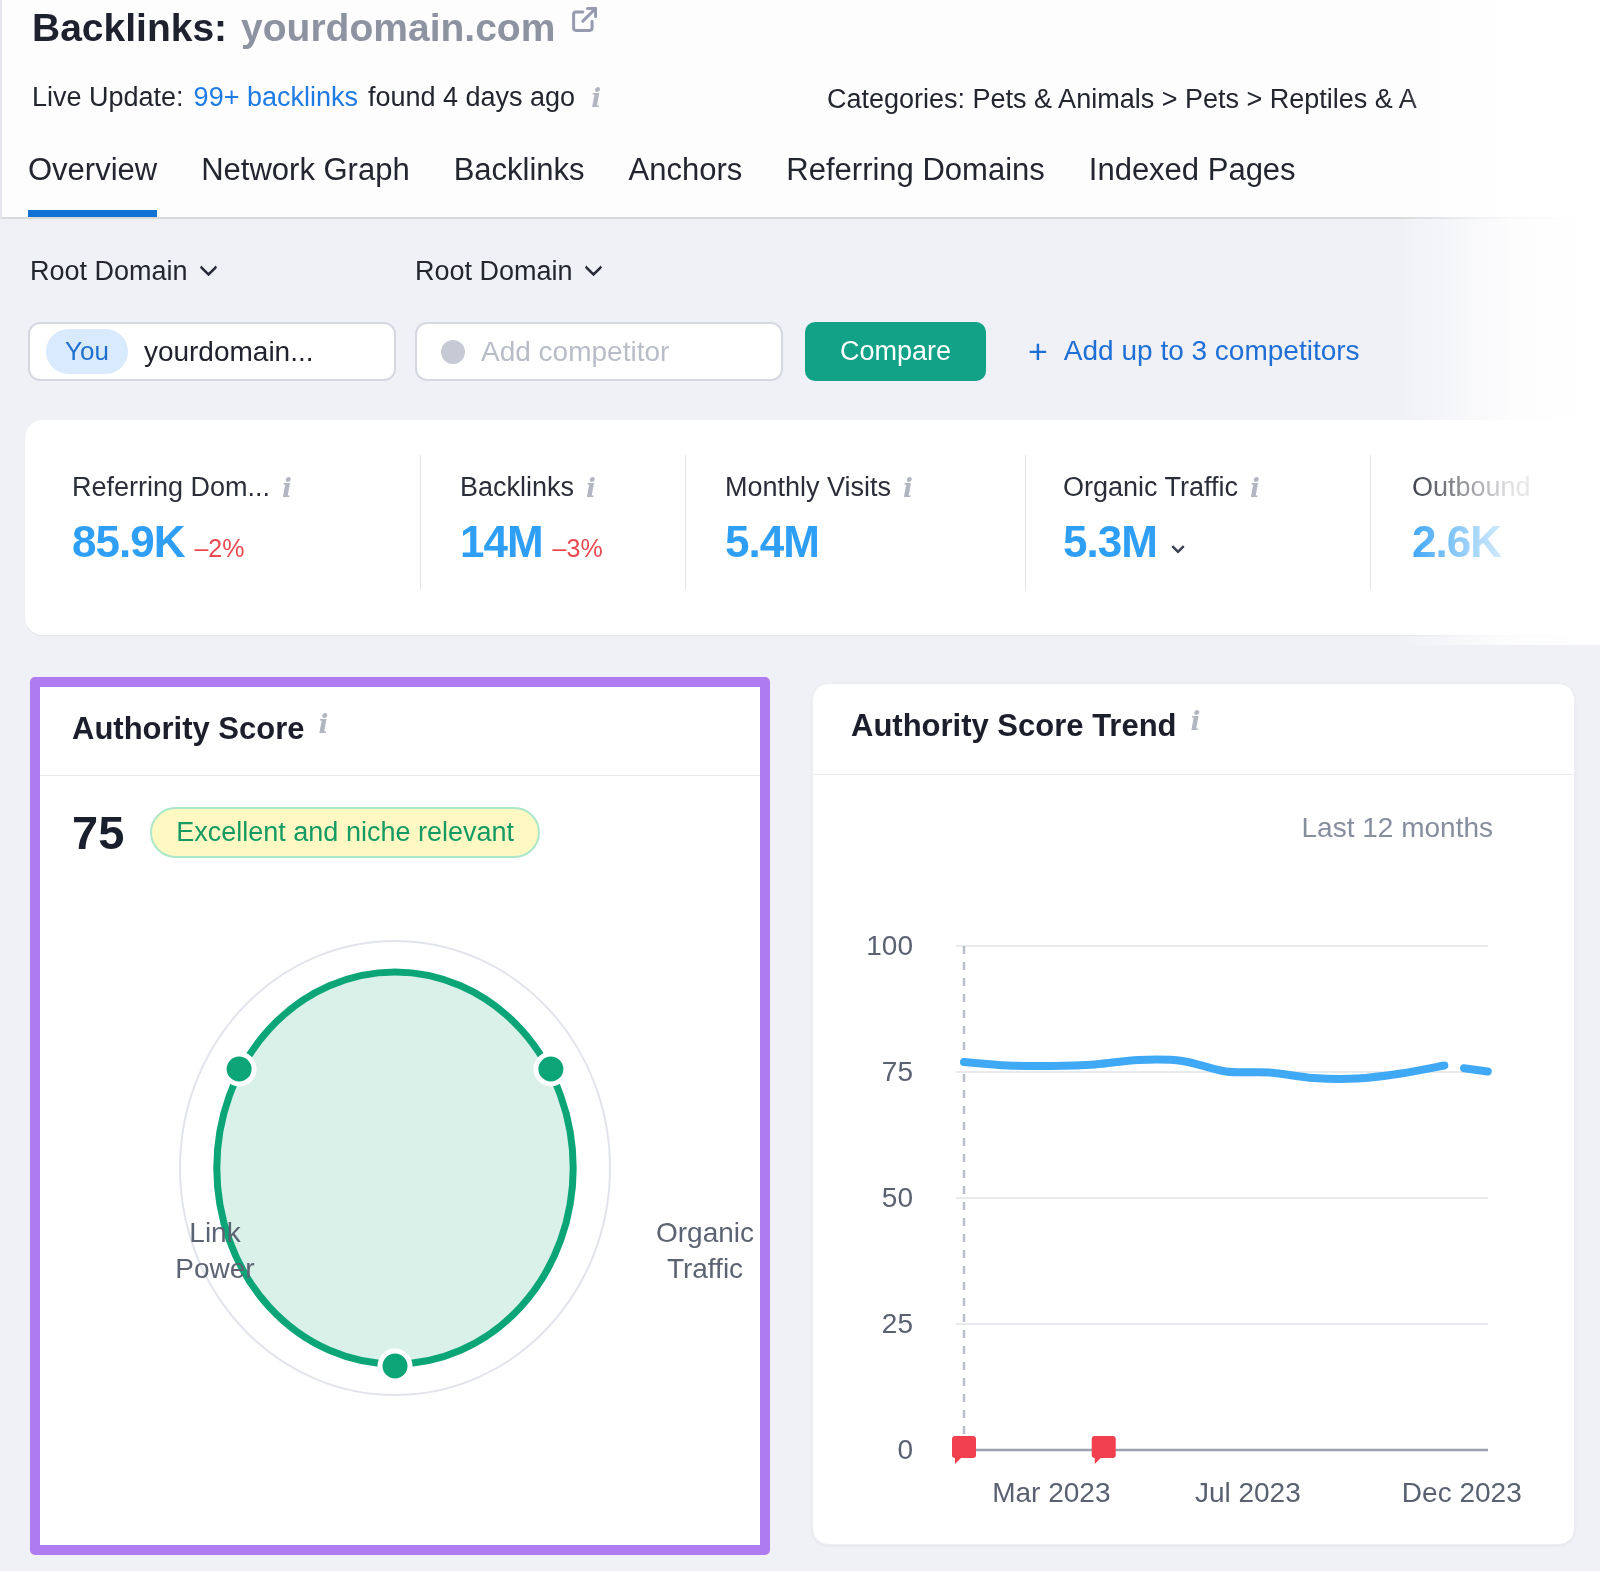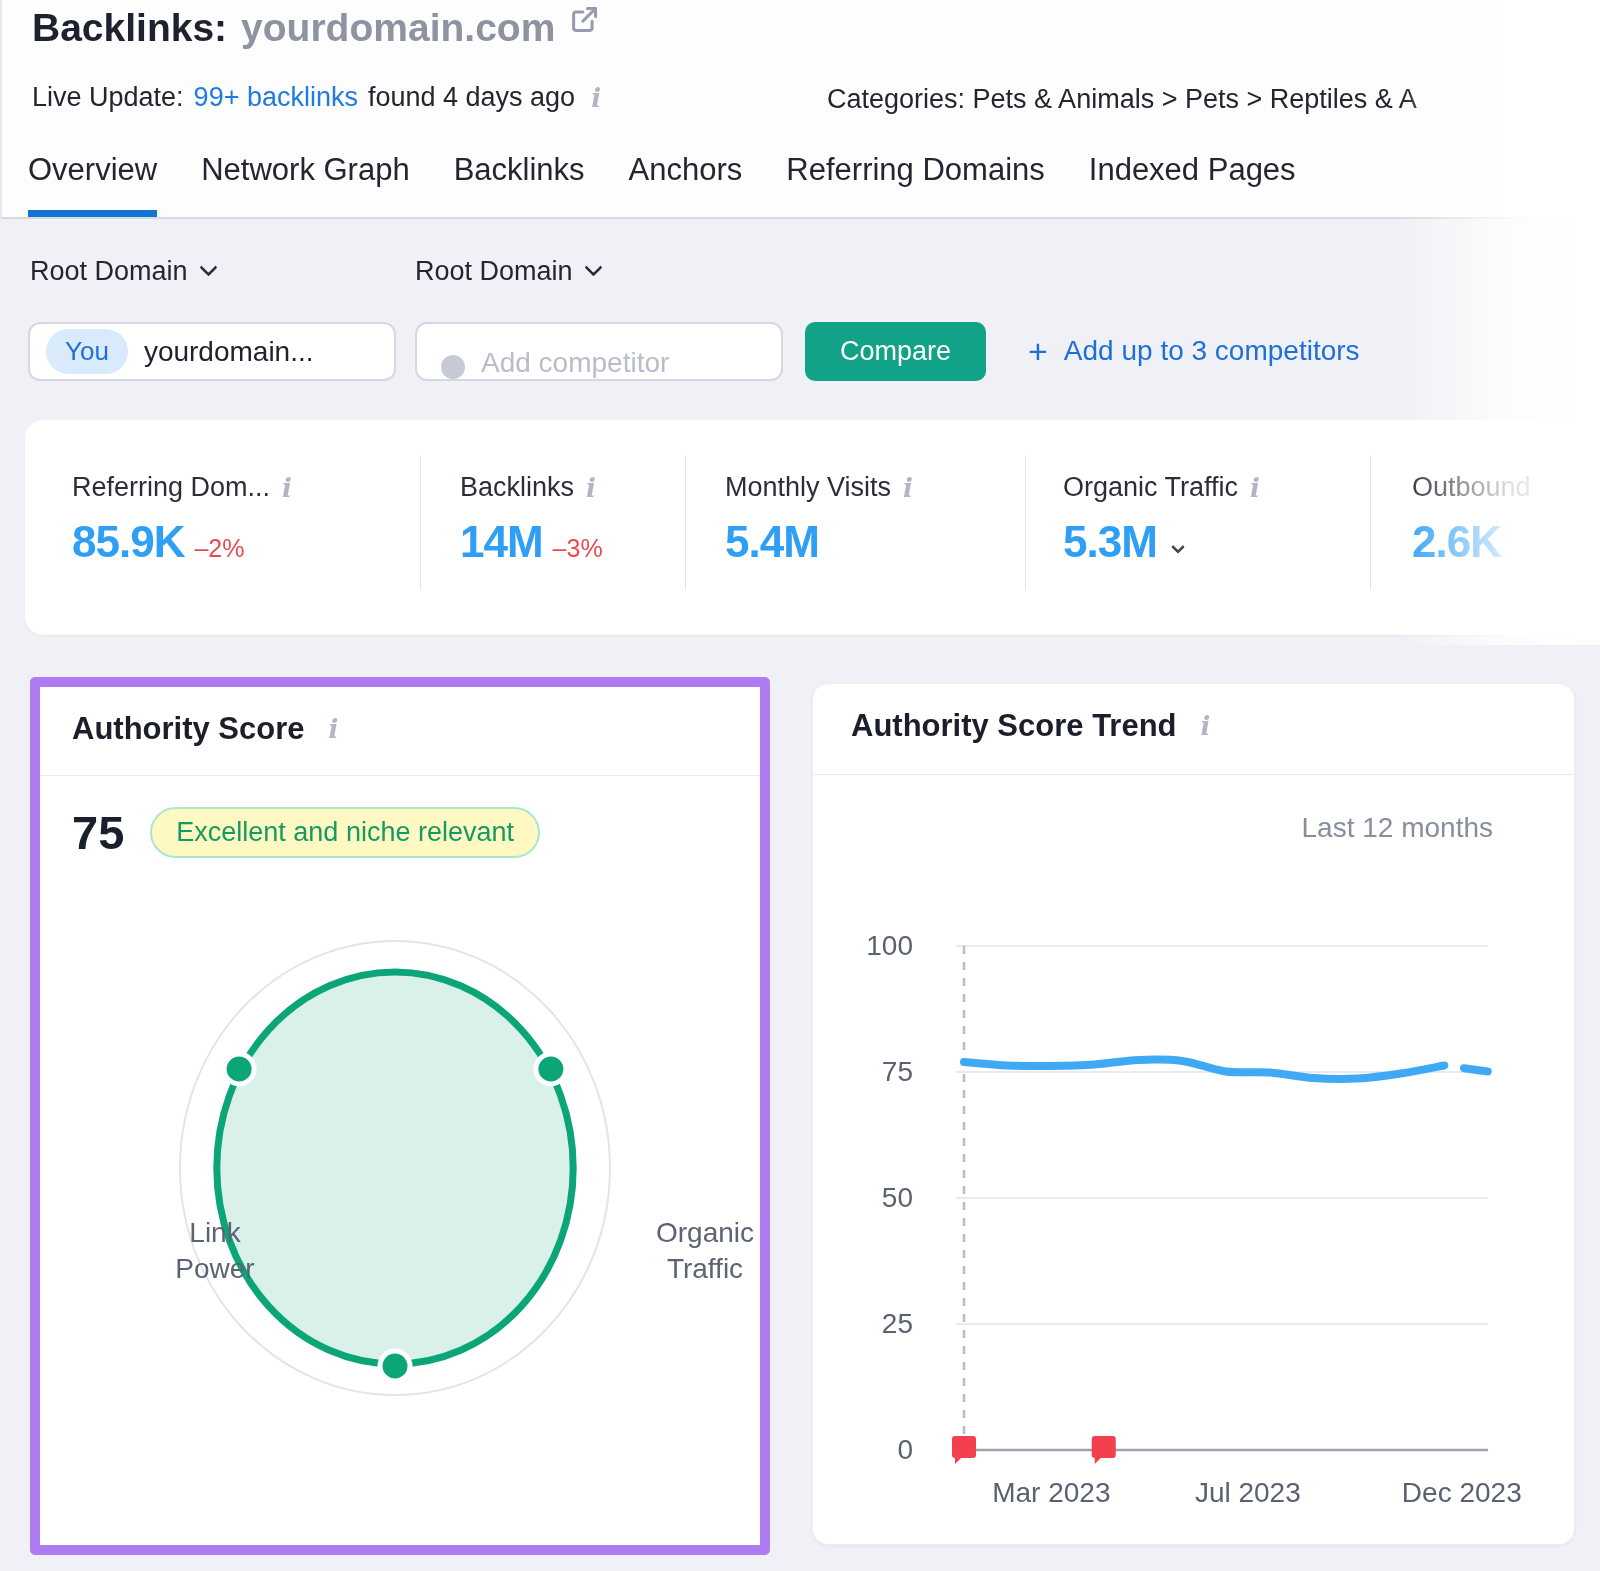--- a/index.html
+++ b/index.html
@@ -37,21 +37,21 @@
   .metric-label-row { display:flex; align-items:center; gap:12px; font-size:27px; color:#2b2e39; white-space:nowrap; }
   .metric-value-row { display:flex; align-items:baseline; gap:10px; margin-top:14px; }
   .metric-value { font-size:44px; font-weight:bold; color:#2f9ff5; letter-spacing:-1px; }
   .metric-delta { font-size:25px; color:#e94a52; }
   .vdiv { position:absolute; top:35px; width:1px; height:135px; background:#e3e5ea; }
   .info-i { font-family:"DejaVu Serif", serif; font-style:italic; font-weight:bold; font-size:26px; color:#b2b6c0; line-height:1; }
   .chev-sm { width:10px; height:10px; border-right:3px solid #3f4553; border-bottom:3px solid #3f4553; border-radius:1px; transform:rotate(45deg); display:inline-block; position:relative; top:-5px; margin-left:6px; }
 
   
   .as-card { position:absolute; left:30px; top:677px; width:740px; height:878px; background:#fff; border:10px solid #ae7cf0; border-radius:5px; }
-  .card-title-row { display:flex; align-items:center; gap:24px; }
+  .card-title-row { display:flex; gap:14px; }
   .as-card .card-title-row { position:absolute; left:32px; top:24px; }
   .card-title { font-size:31px; font-weight:bold; color:#1c1f2b; }
   .as-divider { position:absolute; left:0; top:88px; width:100%; height:1px; background:#e9eaf0; }
   .score-row { position:absolute; left:32px; top:118px; display:flex; align-items:center; gap:26px; }
   .score-num { font-size:47px; font-weight:bold; color:#1a1f2e; }
   .score-badge { background:#fef9c3; border:2px solid #abe7c9; color:#169a63; font-size:27px; padding:8px 24px; border-radius:999px; }
   .radar-wrap { position:absolute; left:30px; top:233px; width:680px; height:560px; }
   .radar-label { position:absolute; font-size:28px; color:#5c6372; line-height:1.3; text-align:center; }
   .lbl-link-power { left:95px; top:528px; width:160px; }
   .lbl-organic { left:575px; top:528px; width:180px; }
@@ -103,21 +103,21 @@
 </div>
 <div class="rd-label" style="left:415px;">
   <span>Root Domain</span>
   <span class="chev"></span>
 </div>
 
 <div class="pill-input" style="left:28px;">
   <span class="you-pill">You</span>
   <span class="you-domain">yourdomain...</span>
 </div>
-<div class="pill-input" style="left:415px;align-items:flex-end;">
+<div class="pill-input" style="left:415px;">
   <span class="gray-dot"></span>
   <span class="placeholder">Add competitor</span>
 </div>
 <button class="compare-btn">Compare</button>
 <div class="add-link">
   <span class="add-plus">+</span>
   <span class="add-text">Add up to 3 competitors</span>
 </div>
 
 <div class="metrics-card">

